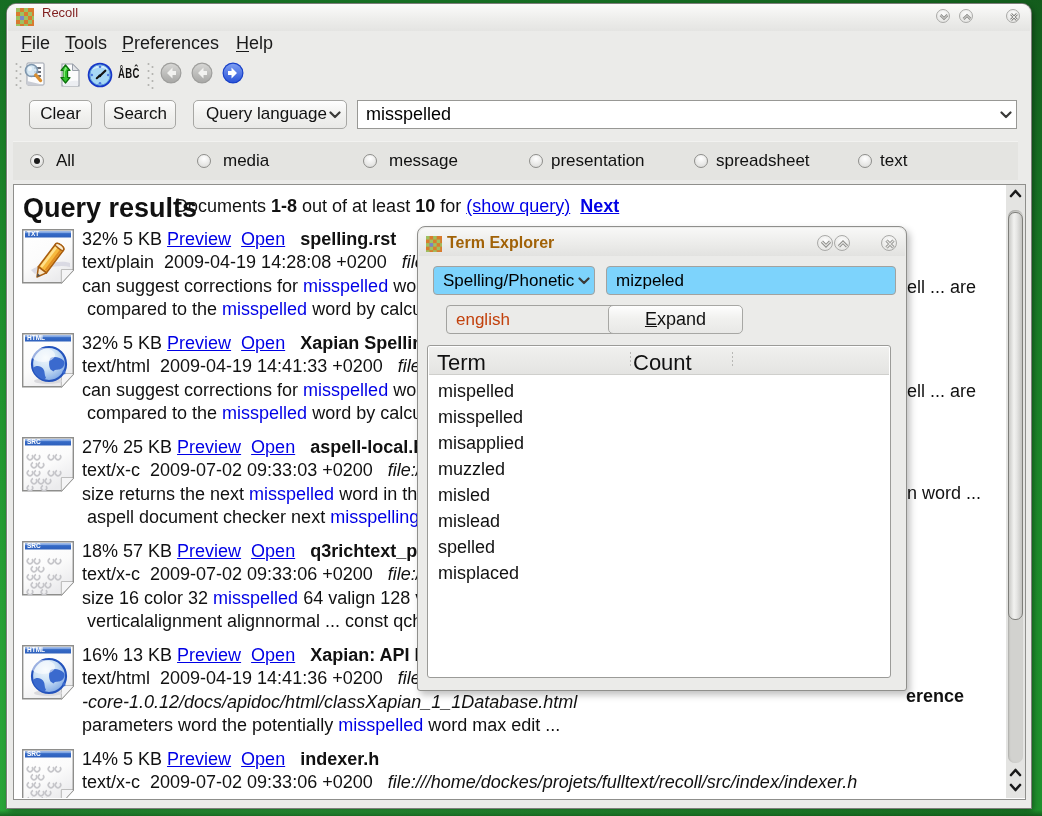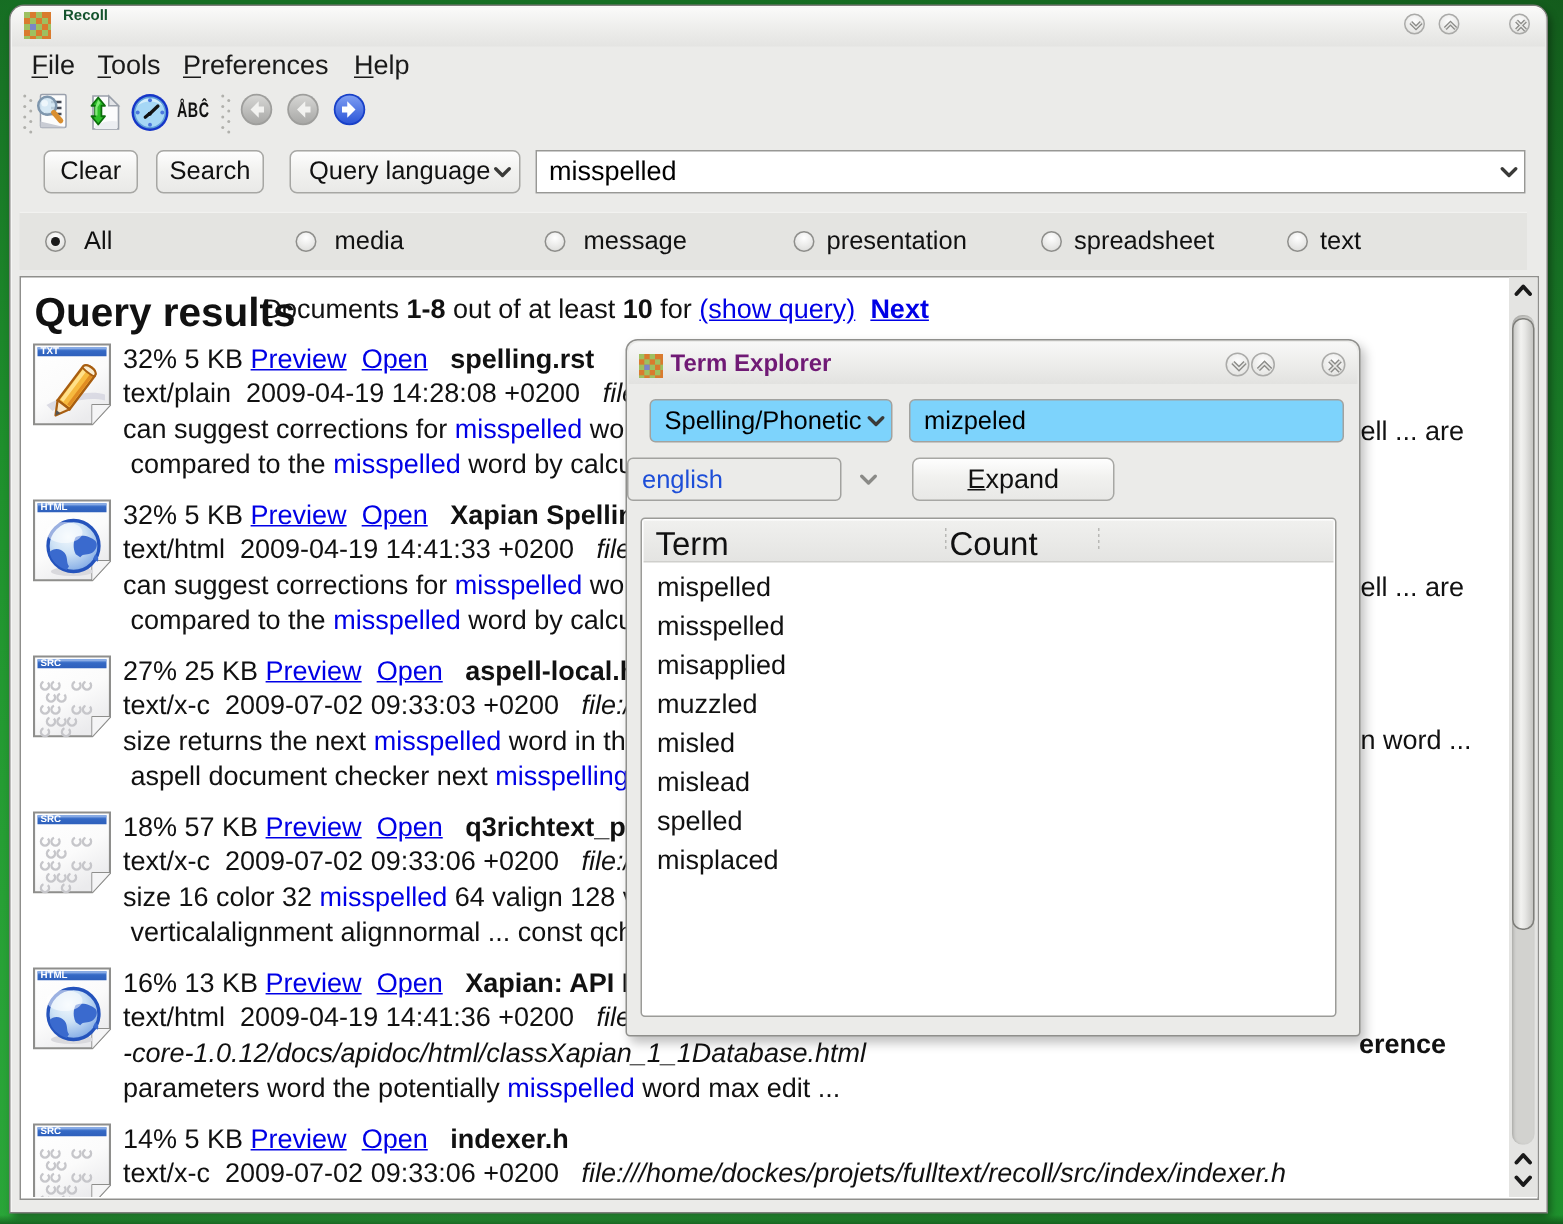--- a/index.html
+++ b/index.html
@@ -1,21 +1,21 @@
 <!DOCTYPE html>
 <html><head>
 <meta charset="utf-8">
 <style>
 html,body{margin:0;padding:0;width:1042px;height:816px;overflow:hidden;}
 body{font-family:"Liberation Sans",sans-serif;background:radial-gradient(150% 130% at 28% 97%,#30b040 0%,#27a035 26%,#1e8f2c 50%,#177024 75%,#114c16 100%);position:relative;}
 .win{position:absolute;left:7px;top:4px;width:1024px;height:804px;background:#ebebe9;border-radius:9px 9px 0 0;box-shadow:0 0 0 1px #7d7d7a, 2px 3px 6px rgba(0,0,0,.45);}
 .win-inner{position:absolute;inset:0;border-radius:9px 9px 0 0;border-top:1px solid #fbfbfa;border-left:1px solid #f6f6f5;}
 
 .tbar{position:absolute;left:8px;top:5px;width:1022px;height:26px;border-radius:8px 8px 0 0;background:linear-gradient(180deg,#fafaf9 0%,#ededeb 55%,#e4e4e2 100%);}
-.ttext{position:absolute;left:42px;top:5px;font-size:10px;font-weight:bold;color:#14532d;}
+.ttext{position:absolute;left:42px;top:5px;font-size:13px;font-weight:normal;color:#7f1d1d;}
 .wbtn{position:absolute;top:9px;width:14px;height:14px;border-radius:50%;background:radial-gradient(circle at 50% 35%,#fdfdfd,#e8e8e6 70%,#dddddb);border:1px solid #aaaaa8;box-sizing:border-box;}
 .wbtn svg{position:absolute;left:1px;top:1px;}
 
 .menu{position:absolute;left:14px;top:30px;height:26px;font-size:18px;color:#1a1a1a;}
 .menu span{position:absolute;top:3px;}
 .menu u{text-decoration-thickness:1px;text-underline-offset:2px;}
 
 .toolbar{position:absolute;left:14px;top:58px;height:36px;}
 .ticon{position:absolute;top:3px;}
 .navbtn{position:absolute;top:4px;width:22px;height:22px;border-radius:50%;}
@@ -40,21 +40,21 @@
 .em{font-style:italic;}
 .eicon svg{display:block;}
 .tail{position:absolute;font-size:18px;color:#111;white-space:nowrap;}
 
 .sbar{position:absolute;left:1006px;top:185px;width:19px;height:613px;background:#e4e4e2;}
 .sthumb{position:absolute;left:2px;top:27px;width:15px;height:408px;border-radius:7px;border:1px solid #7e7e7a;background:linear-gradient(90deg,#c9c9c6,#f2f2f0 38%,#e6e6e4 60%,#c4c4c1);box-sizing:border-box;}
 .strack{position:absolute;left:2px;top:25px;width:15px;height:553px;border-radius:7px;background:#d2d2cf;box-shadow:inset 1px 1px 2px #aaaaa7;}
 
 .dlg{position:absolute;left:417px;top:226px;width:490px;height:465px;background:#ebebe9;border:1px solid #8f8f8c;border-radius:8px 8px 3px 3px;box-shadow:3px 4px 7px rgba(0,0,0,.25);box-sizing:border-box;}
 .dtbar{position:absolute;left:1px;top:1px;right:1px;height:28px;border-radius:7px 7px 0 0;background:linear-gradient(180deg,#f8f8f7,#ebebe9 60%,#e2e2e0);}
-.dtext{position:absolute;left:29px;top:7px;font-size:16px;font-weight:bold;color:#701a75;}
+.dtext{position:absolute;left:29px;top:7px;font-size:16px;font-weight:bold;color:#a16207;}
 .dcombo{position:absolute;height:29px;background:#7dd3fc;border:1px solid #a2a29f;border-radius:4px;box-sizing:border-box;font-size:17px;}
 .dbtn{position:absolute;height:29px;background:linear-gradient(180deg,#fefefe,#f1f1ef 45%,#e8e8e6);border:1px solid #a7a7a4;border-radius:5px;box-sizing:border-box;font-size:18px;color:#111;text-align:center;line-height:26px;}
 .dtable{position:absolute;left:9px;top:118px;width:464px;height:333px;background:#fff;border:1px solid #9b9b98;border-radius:3px;box-sizing:border-box;}
 .thead{position:absolute;left:1px;right:1px;top:1px;height:27px;background:linear-gradient(180deg,#f0f0ee,#e4e4e2);border-bottom:1px solid #cfcfcc;font-size:22px;color:#111;}
 .trow{position:absolute;left:10px;font-size:18px;color:#111;}
 </style>
 </head>
 <body>
 <div class="win">
     <div class="win-inner"></div>
@@ -450,21 +450,21 @@
       </svg>
     </div>
   <div class="dcombo" style="left:15px;top:39px;width:162px;line-height:27px;padding-left:9px;">Spelling/Phonetic</div>
   <svg style="position:absolute;left:160px;top:50px" width="12" height="8" viewBox="0 0 12 8">
       <path d="M1.5 1.5 L6 6 L10.5 1.5" fill="none" stroke="#3a3a38" stroke-width="2.2" stroke-linecap="round" stroke-linejoin="round"></path>
     </svg>
   <svg style="position:absolute;left:155px;top:89px" width="12" height="8" viewBox="0 0 12 8">
       <path d="M1.5 1.5 L6 6 L10.5 1.5" fill="none" stroke="#8a8a87" stroke-width="2.2" stroke-linecap="round" stroke-linejoin="round"></path>
     </svg>
   <div class="dcombo" style="left:188px;top:39px;width:290px;line-height:27px;padding-left:9px;">mizpeled</div>
-  <div class="dcombo" style="left:0;top:78px;width:143px;line-height:27px;padding-left:9px;background:#ebebe9;color:#1d4ed8;">english</div>
+  <div class="dcombo" style="left:28px;top:78px;width:188px;line-height:27px;padding-left:9px;background:#ebebe9;color:#c2410c;">english</div>
   <div class="dbtn" style="left:190px;top:78px;width:135px;"><u>E</u>xpand</div>
   <div class="dtable">
     <div class="thead">
         <span style="position:absolute;left:8px;top:3px;">Term</span>
         <span style="position:absolute;left:204px;top:3px;">Count</span>
         <div style="position:absolute;left:201px;top:5px;width:1px;height:16px;background:repeating-linear-gradient(180deg,#b8b8b5 0 2px,transparent 2px 4px);"></div>
         <div style="position:absolute;left:303px;top:5px;width:1px;height:16px;background:repeating-linear-gradient(180deg,#b8b8b5 0 2px,transparent 2px 4px);"></div>
       </div>
     <div class="trow" style="top:35px;">mispelled</div>
     <div class="trow" style="top:61px;">misspelled</div>

